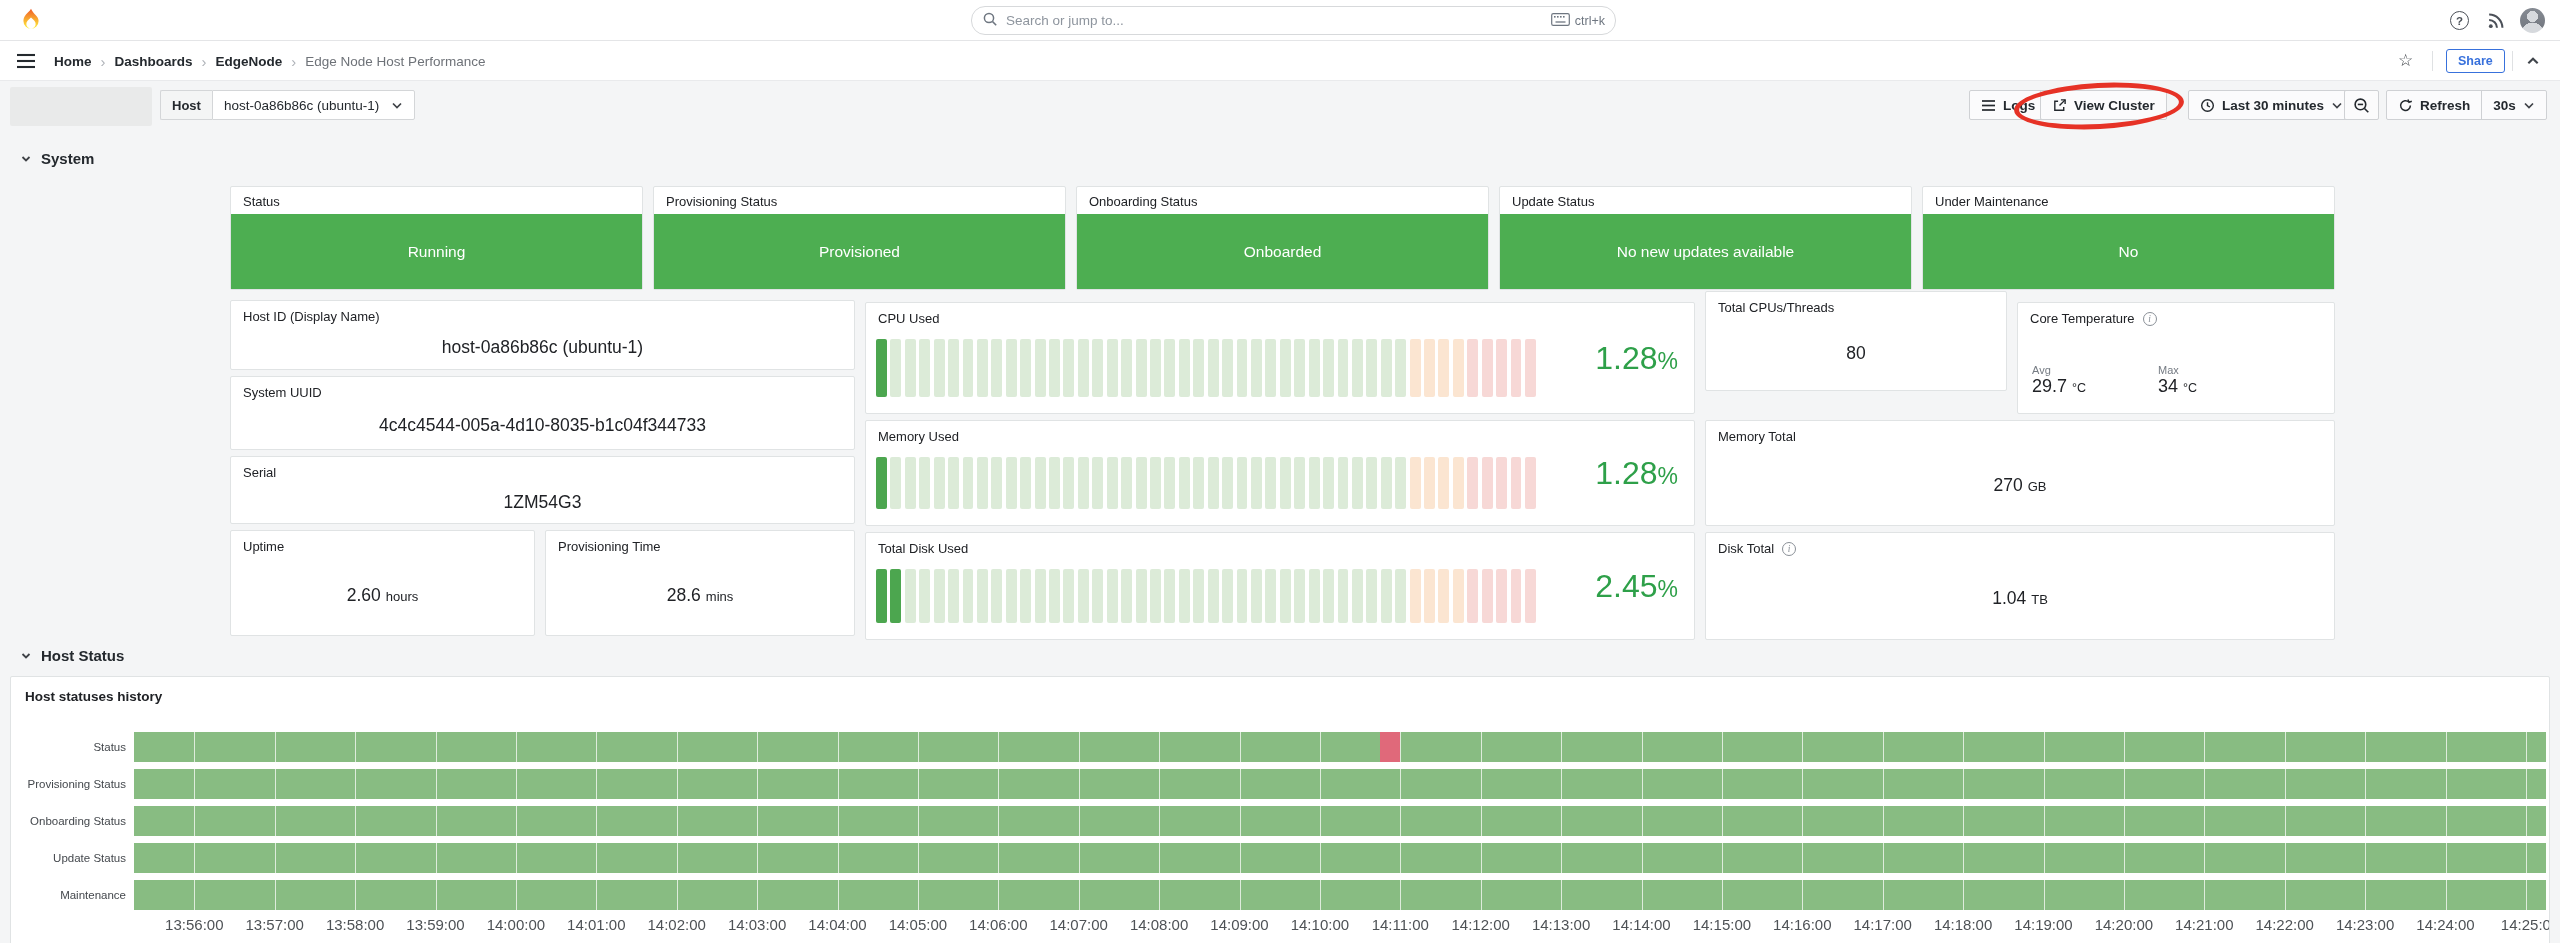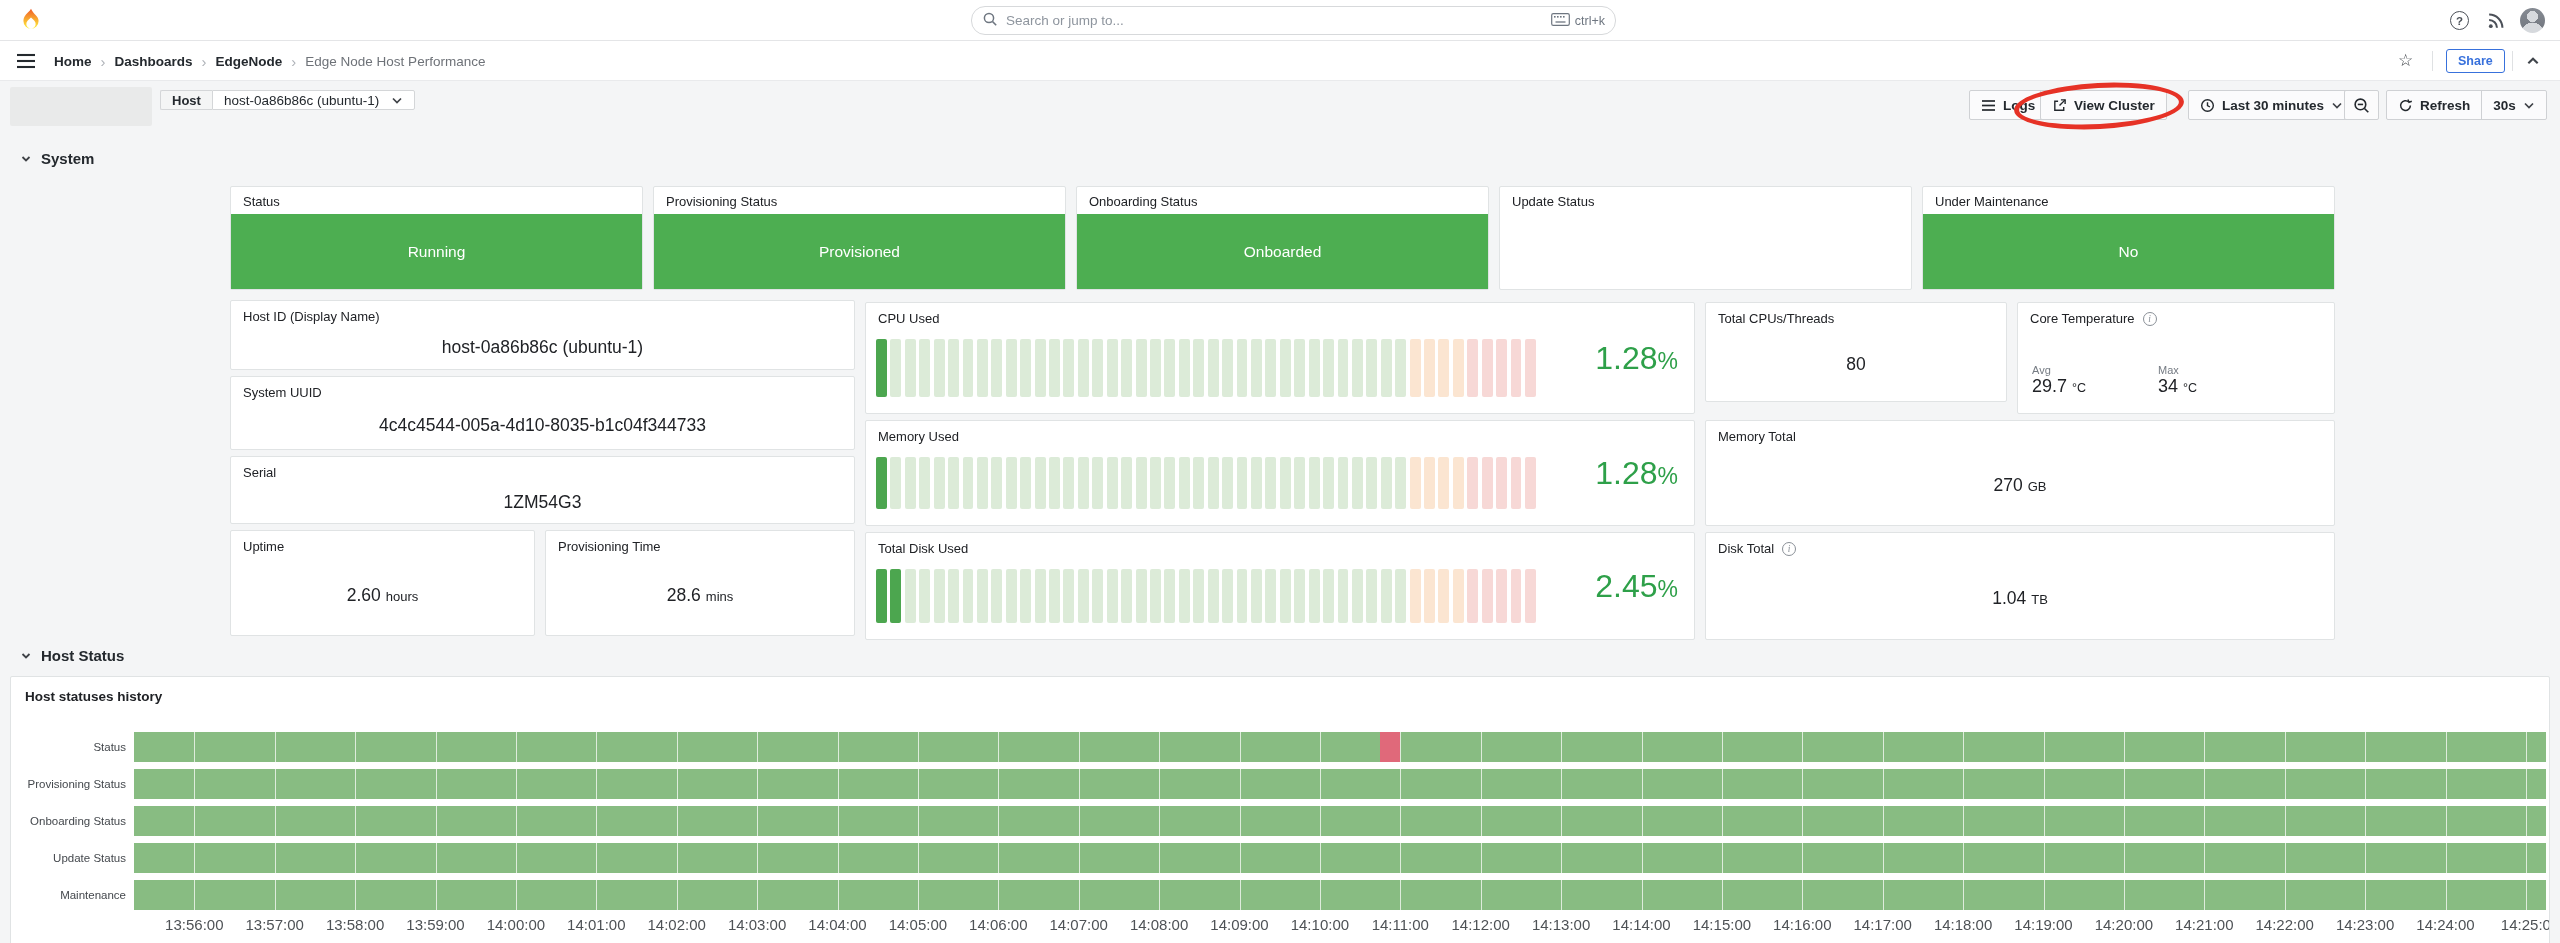--- a/index.html
+++ b/index.html
@@ -37,21 +37,21 @@
   .crumb-sep{color:#AEB2B8;font-size:15px}
   .vdiv{position:absolute;top:10px;width:1px;height:20px;background:#DFE1E3}
   #star{position:absolute;left:2398px;top:9px;font-size:17px;color:#40454B;cursor:pointer}
   #sharebtn{position:absolute;left:2446px;top:8px;height:24px;padding:0 11px;border:1px solid #3871DC;
     border-radius:3px;color:#3871DC;background:#fff;font-size:12.5px;font-weight:bold;
     display:flex;align-items:center;cursor:pointer}
   #caretup{position:absolute;left:2526px;top:13px;color:#40454B;cursor:pointer}
 
   
   #grayph{position:absolute;left:10px;top:87px;width:142px;height:39px;background:#E9EAEA;border-radius:2px}
-  .hostgroup{position:absolute;left:160px;top:90px;height:20px;display:flex}
+  .hostgroup{position:absolute;left:160px;top:90px;height:30px;display:flex}
   .host-label{background:#F4F5F5;border:1px solid #D4D6D8;border-right:none;border-radius:2px 0 0 2px;
     padding:0 11px;display:flex;align-items:center;font-size:13px;font-weight:bold}
   .host-value{background:#fff;border:1px solid #D4D6D8;border-radius:0 2px 2px 0;padding:0 11px;
     display:flex;align-items:center;gap:12px;font-size:13.5px;cursor:pointer}
   .btn{position:absolute;top:90px;height:30px;background:#FBFBFC;border:1px solid #CFD1D4;border-radius:2px;
     display:flex;align-items:center;gap:7px;padding:0 11px;font-size:13.5px;font-weight:bold;
     color:#24292E;cursor:pointer;white-space:nowrap}
   .btn svg{flex:none}
   .btngroup{position:absolute;top:90px;height:30px;display:flex;background:#FBFBFC;
     border:1px solid #CFD1D4;border-radius:2px}
@@ -272,20 +272,21 @@
       <div class="status-panel">
         <div class="panel-title-row">Provisioning Status</div>
         <div class="status-body" style="background: rgb(77, 174, 81);">Provisioned</div>
       </div>
       <div class="status-panel">
         <div class="panel-title-row">Onboarding Status</div>
         <div class="status-body" style="background: rgb(77, 174, 81);">Onboarded</div>
       </div>
       <div class="status-panel">
         <div class="panel-title-row">Update Status</div>
+        <div class="status-body" style="background: rgb(77, 174, 81);">No new updates available</div>
       </div>
       <div class="status-panel">
         <div class="panel-title-row">Under Maintenance</div>
         <div class="status-body" style="background: rgb(77, 174, 81);">No</div>
       </div>
     </div>
 
   <div class="panel" style="left:230px;top:300px;width:625px;height:70px">
     <div class="ptitle">Host ID (Display Name)</div>
     <div class="center-value">
@@ -478,21 +479,21 @@
         <div class="seg" style="background: rgb(247, 216, 214);"></div>
         <div class="seg" style="background: rgb(247, 216, 214);"></div>
         <div class="seg" style="background: rgb(247, 216, 214);"></div>
       </div>
     <div class="gauge-value" style="color: rgb(46, 160, 73);">
         <span class="gv">2.45</span>
         <span class="gu">%</span>
       </div>
   </div>
 
-  <div class="panel" style="left:1705px;top:302px;width:302px;height:100px">
+  <div class="panel" style="left:1705px;top:291px;width:302px;height:100px">
     <div class="ptitle">Total CPUs/Threads</div>
     <div class="center-value">
         <span class="v">80</span>
       </div>
   </div>
   <div class="panel" style="left:2017px;top:302px;width:318px;height:112px">
     <div class="ptitle">
       <span>Core Temperature</span>
       <span class="info-dot">i</span>
     </div>

